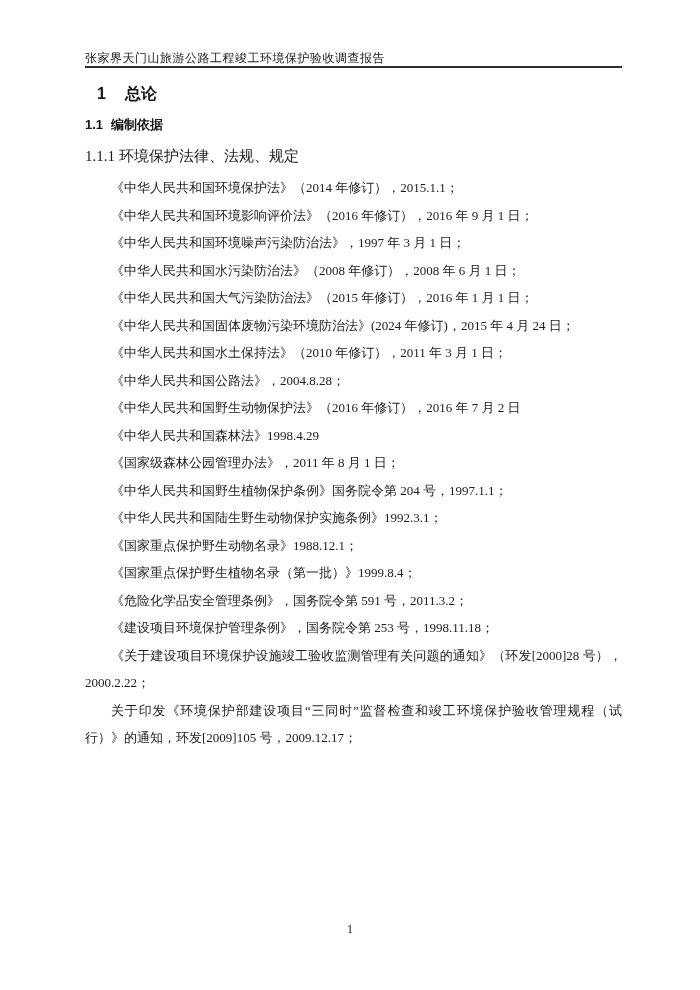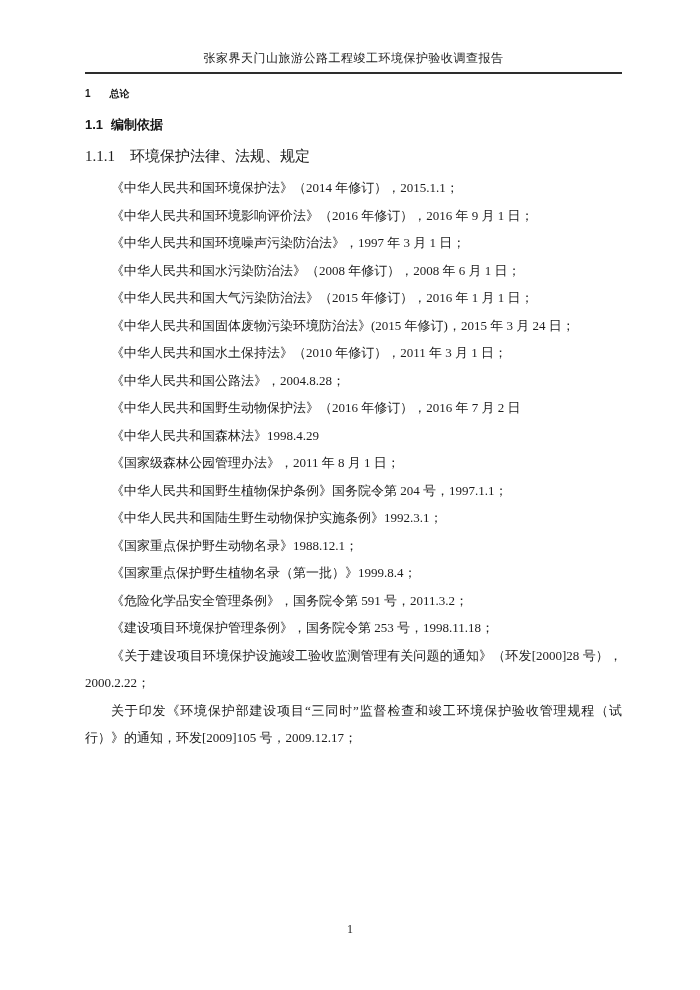--- a/index.html
+++ b/index.html
@@ -11,61 +11,60 @@
     background: #ffffff;
     font-family: "Liberation Serif", "DejaVu Serif", serif;
     color: #1c1c1c;
     overflow: hidden;
   }
   .doc-header {
     position: absolute;
     left: 85px;
     top: 50px;
     width: 537px;
-    text-align: center;
+    text-align: left;
     font-size: 12px;
     line-height: 16px;
     letter-spacing: 0.5px;
     color: #222222;
-    padding-bottom: 6px;
     border-bottom: 2px solid #2d2d2d;
   }
   .content {
     position: absolute;
     left: 85px;
     top: 84px;
     width: 537px;
   }
   .h1 {
     font-family: "Liberation Sans", "DejaVu Sans", sans-serif;
     font-weight: bold;
-    font-size: 10px;
+    font-size: 16px;
     line-height: 20px;
-    margin: 0 0 11px 0;
+    margin: 0 0 11px 12px;
     color: #161616;
   }
   .h1 .num { margin-right: 19px; }
   .h2 {
     font-family: "Liberation Sans", "DejaVu Sans", sans-serif;
     font-weight: bold;
     font-size: 13px;
     line-height: 20px;
     margin: 0 0 11px 0;
     color: #161616;
   }
   .h2 .num { margin-right: 8px; }
   .h3 {
     font-family: "Liberation Serif", "DejaVu Serif", serif;
     font-weight: normal;
     font-size: 15px;
     line-height: 20px;
     margin: 0 0 8px 0;
     color: #1c1c1c;
   }
-  .h3 .num { margin-right: 15px; }
+  .h3 .num { margin-right: 4px; }
   p.body-para {
     margin: 0;
     font-size: 13px;
     line-height: 27.5px;
     text-indent: 2em;
     text-align: justify;
     color: #1c1c1c;
   }
   .page-number {
     position: absolute;
@@ -98,21 +97,21 @@
 
     <div class="h3">
       <span class="num">1.1.1</span><span>环境保护法律、法规、规定</span>
     </div>
 
     <p class="body-para">《中华人民共和国环境保护法》（2014 年修订），2015.1.1；</p>
     <p class="body-para">《中华人民共和国环境影响评价法》（2016 年修订），2016 年 9 月 1 日；</p>
     <p class="body-para">《中华人民共和国环境噪声污染防治法》，1997 年 3 月 1 日；</p>
     <p class="body-para">《中华人民共和国水污染防治法》（2008 年修订），2008 年 6 月 1 日；</p>
     <p class="body-para">《中华人民共和国大气污染防治法》（2015 年修订），2016 年 1 月 1 日；</p>
-    <p class="body-para">《中华人民共和国固体废物污染环境防治法》(2015 年修订)，2015 年 3 月 24 日；</p>
+    <p class="body-para">《中华人民共和国固体废物污染环境防治法》(2024 年修订)，2015 年 4 月 24 日；</p>
     <p class="body-para">《中华人民共和国水土保持法》（2010 年修订），2011 年 3 月 1 日；</p>
     <p class="body-para">《中华人民共和国公路法》，2004.8.28；</p>
     <p class="body-para">《中华人民共和国野生动物保护法》（2016 年修订），2016 年 7 月 2 日</p>
     <p class="body-para">《中华人民共和国森林法》1998.4.29</p>
     <p class="body-para">《国家级森林公园管理办法》，2011 年 8 月 1 日；</p>
     <p class="body-para">《中华人民共和国野生植物保护条例》国务院令第 204 号，1997.1.1；</p>
     <p class="body-para">《中华人民共和国陆生野生动物保护实施条例》1992.3.1；</p>
     <p class="body-para">《国家重点保护野生动物名录》1988.12.1；</p>
     <p class="body-para">《国家重点保护野生植物名录（第一批）》1999.8.4；</p>
     <p class="body-para">《危险化学品安全管理条例》，国务院令第 591 号，2011.3.2；</p>

